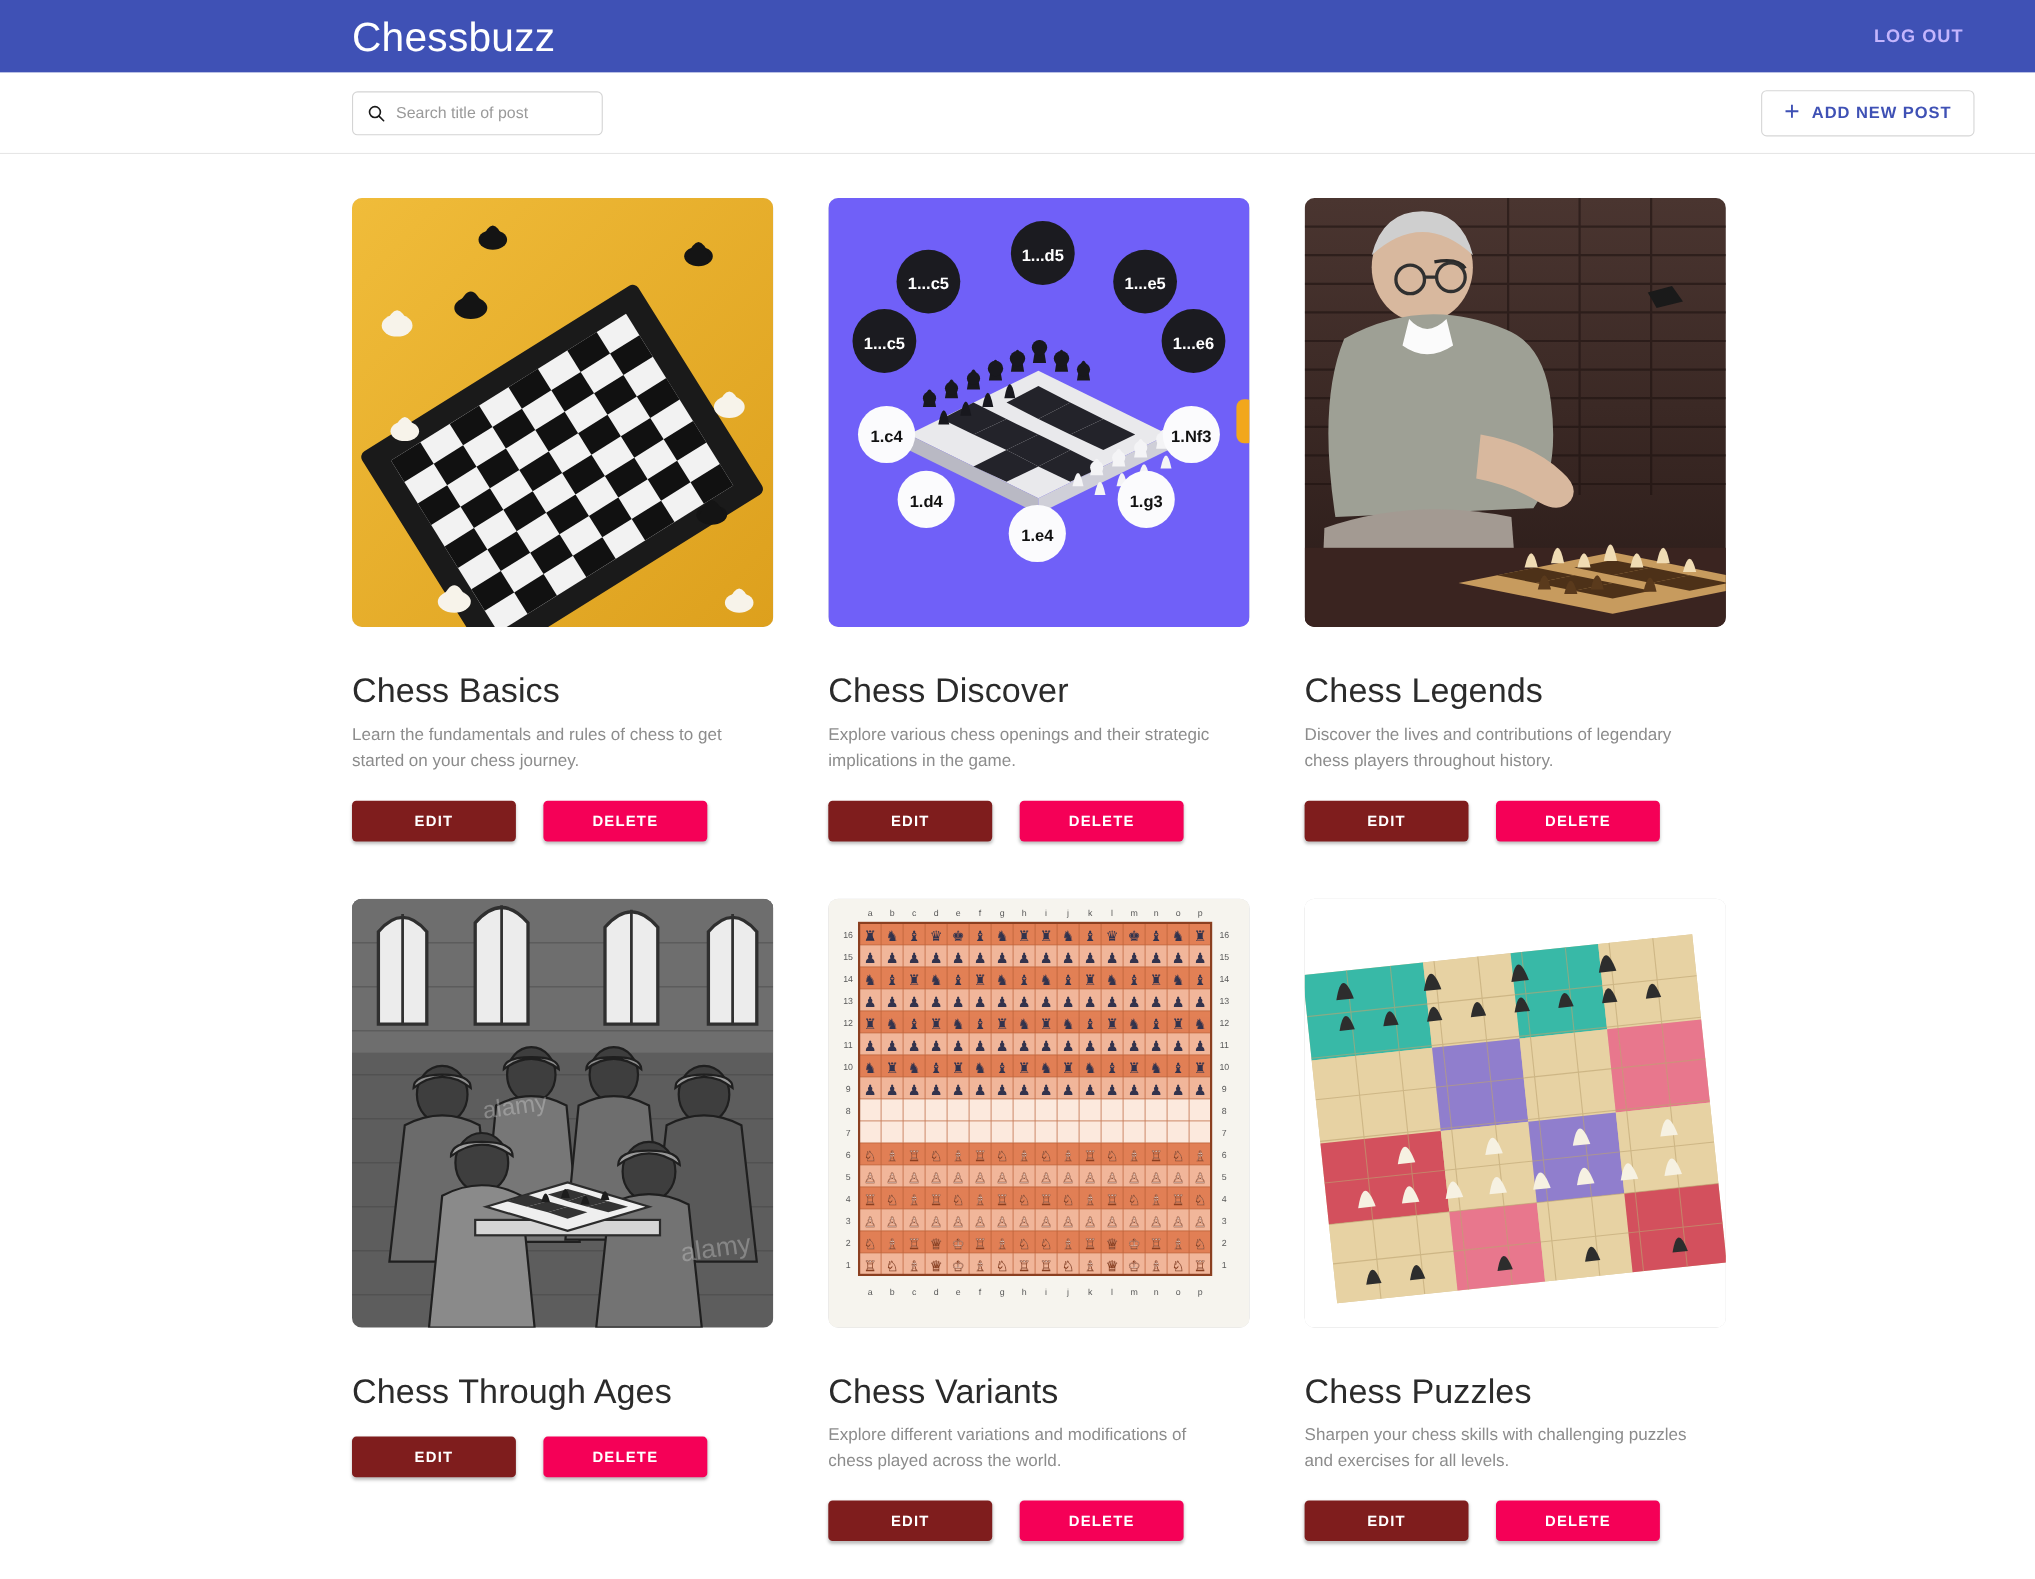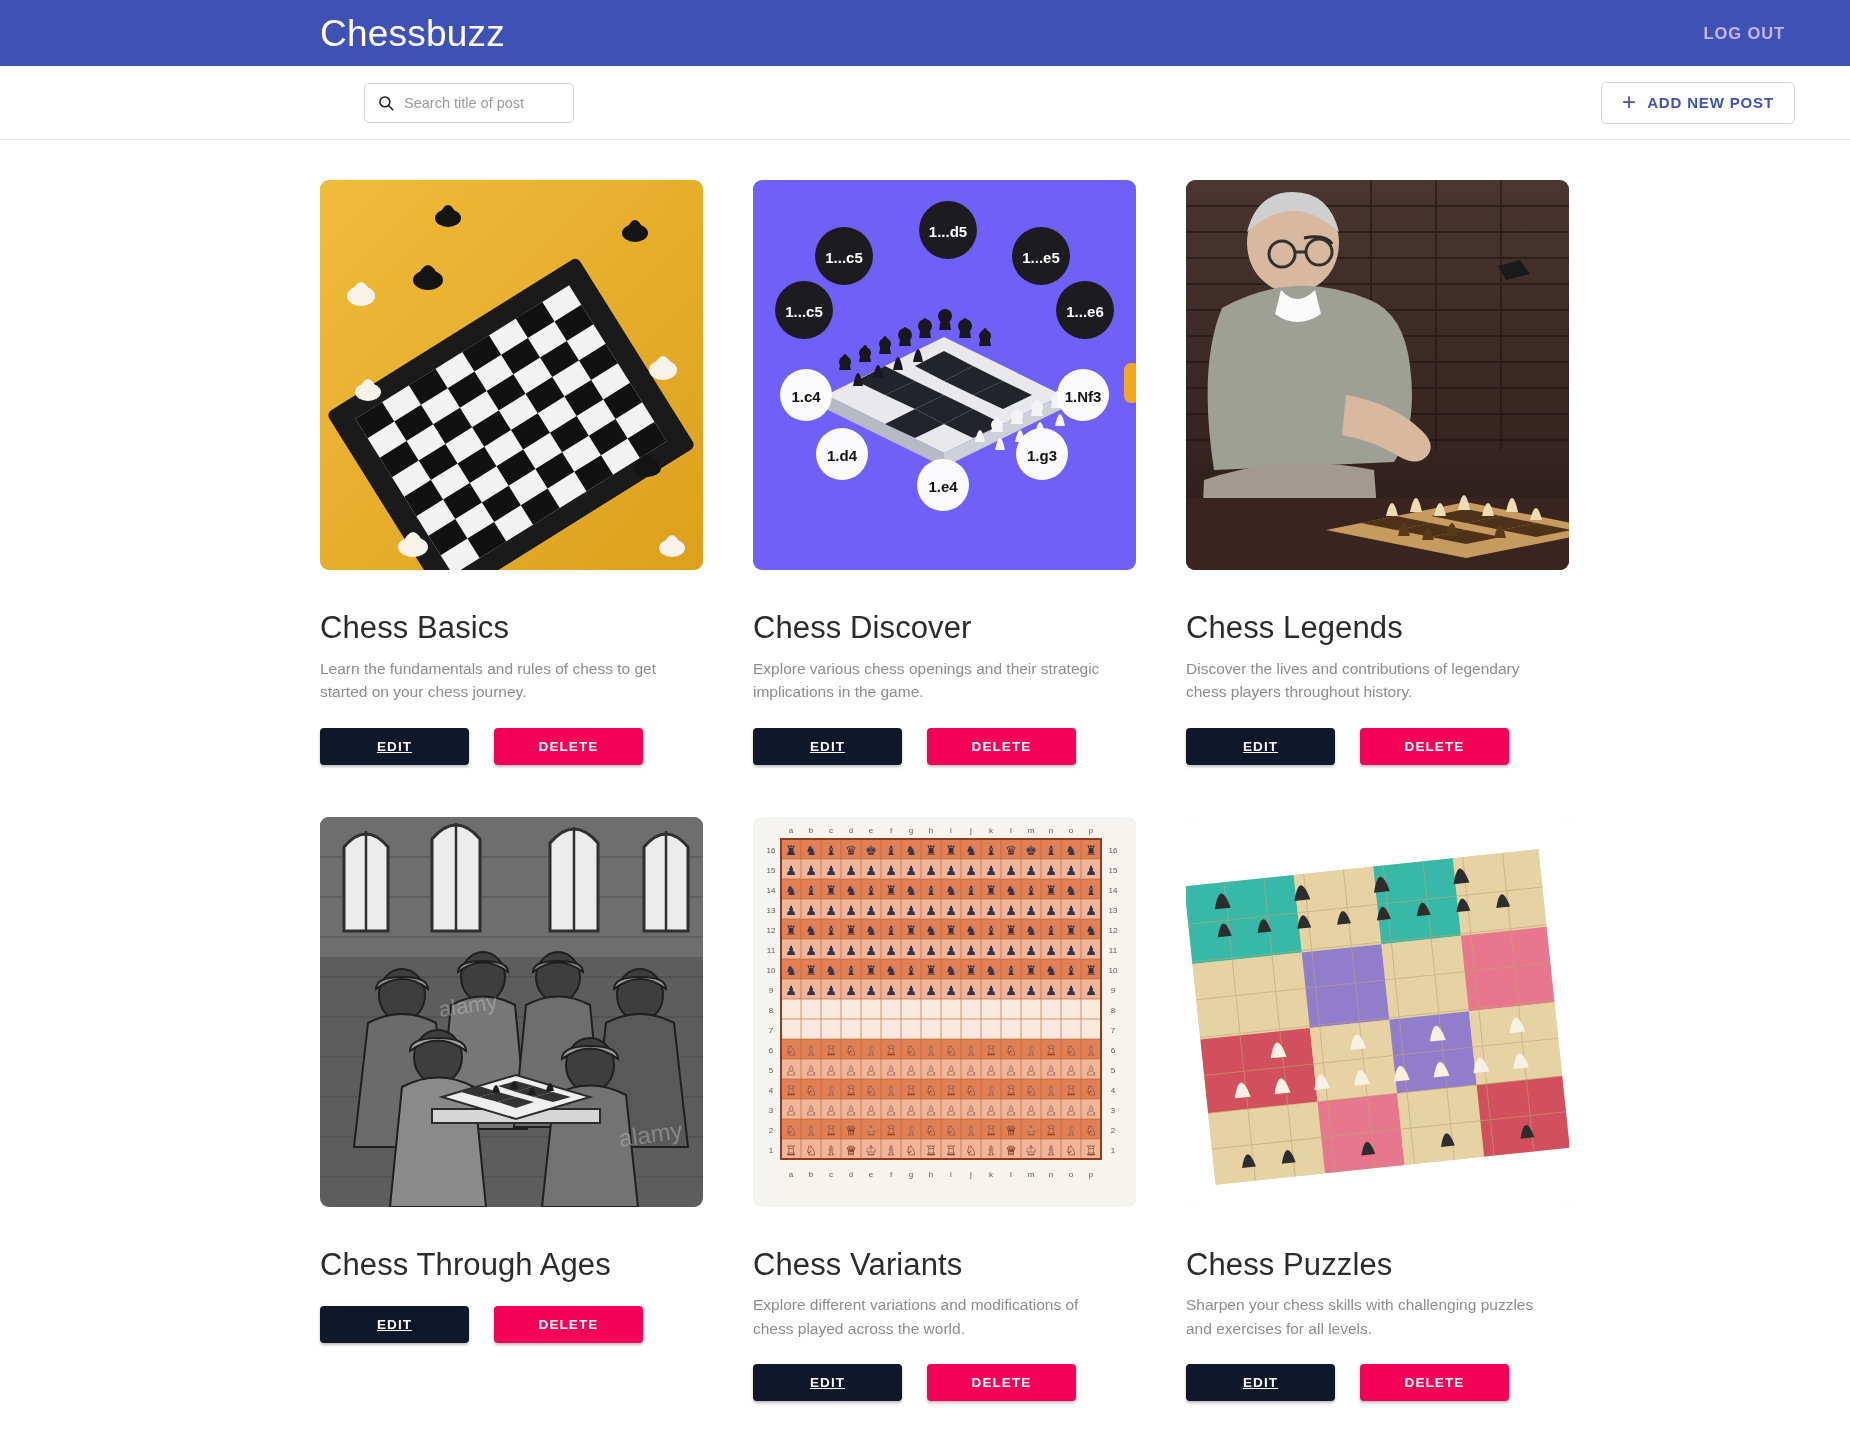--- a/index.html
+++ b/index.html
@@ -44,29 +44,28 @@
   .toolbar {
     height: 74px;
     background: #ffffff;
     border-bottom: 1px solid #e6e6e6;
     display: flex;
     align-items: center;
     justify-content: space-between;
     padding: 0 55px 0 320px;
   }
   .search-wrap {
-    width: 210px;
+    width: 228px;
     height: 40px;
     border: 1px solid #d4d4d4;
     border-radius: 5px;
     display: flex;
     align-items: center;
     padding: 0 12px;
     background: #fff;
-    margin-left: 44px;
   }
   .search-icon {
     width: 18px; height: 18px;
     flex: 0 0 auto;
     margin-right: 9px;
     display: block;
   }
   .search-input {
     border: none;
     outline: none;
@@ -156,21 +155,21 @@
     border: none;
     border-radius: 4px;
     font-size: 13.5px;
     font-weight: 700;
     letter-spacing: 1.1px;
     color: #ffffff;
     cursor: pointer;
     font-family: inherit;
     box-shadow: 0 2px 3px rgba(0,0,0,0.26);
   }
-  .btn-edit   { background: #0f172a; text-decoration: underline; }
+  .btn-edit   { background: #7f1d1d; }
   .btn-delete { background: #f50057; }
 
   
   .thumb-partial { height: 65px; }
 </style>
 </head>
 <body>
 
 <div class="appbar">
   <div class="app-title">Chessbuzz</div>

